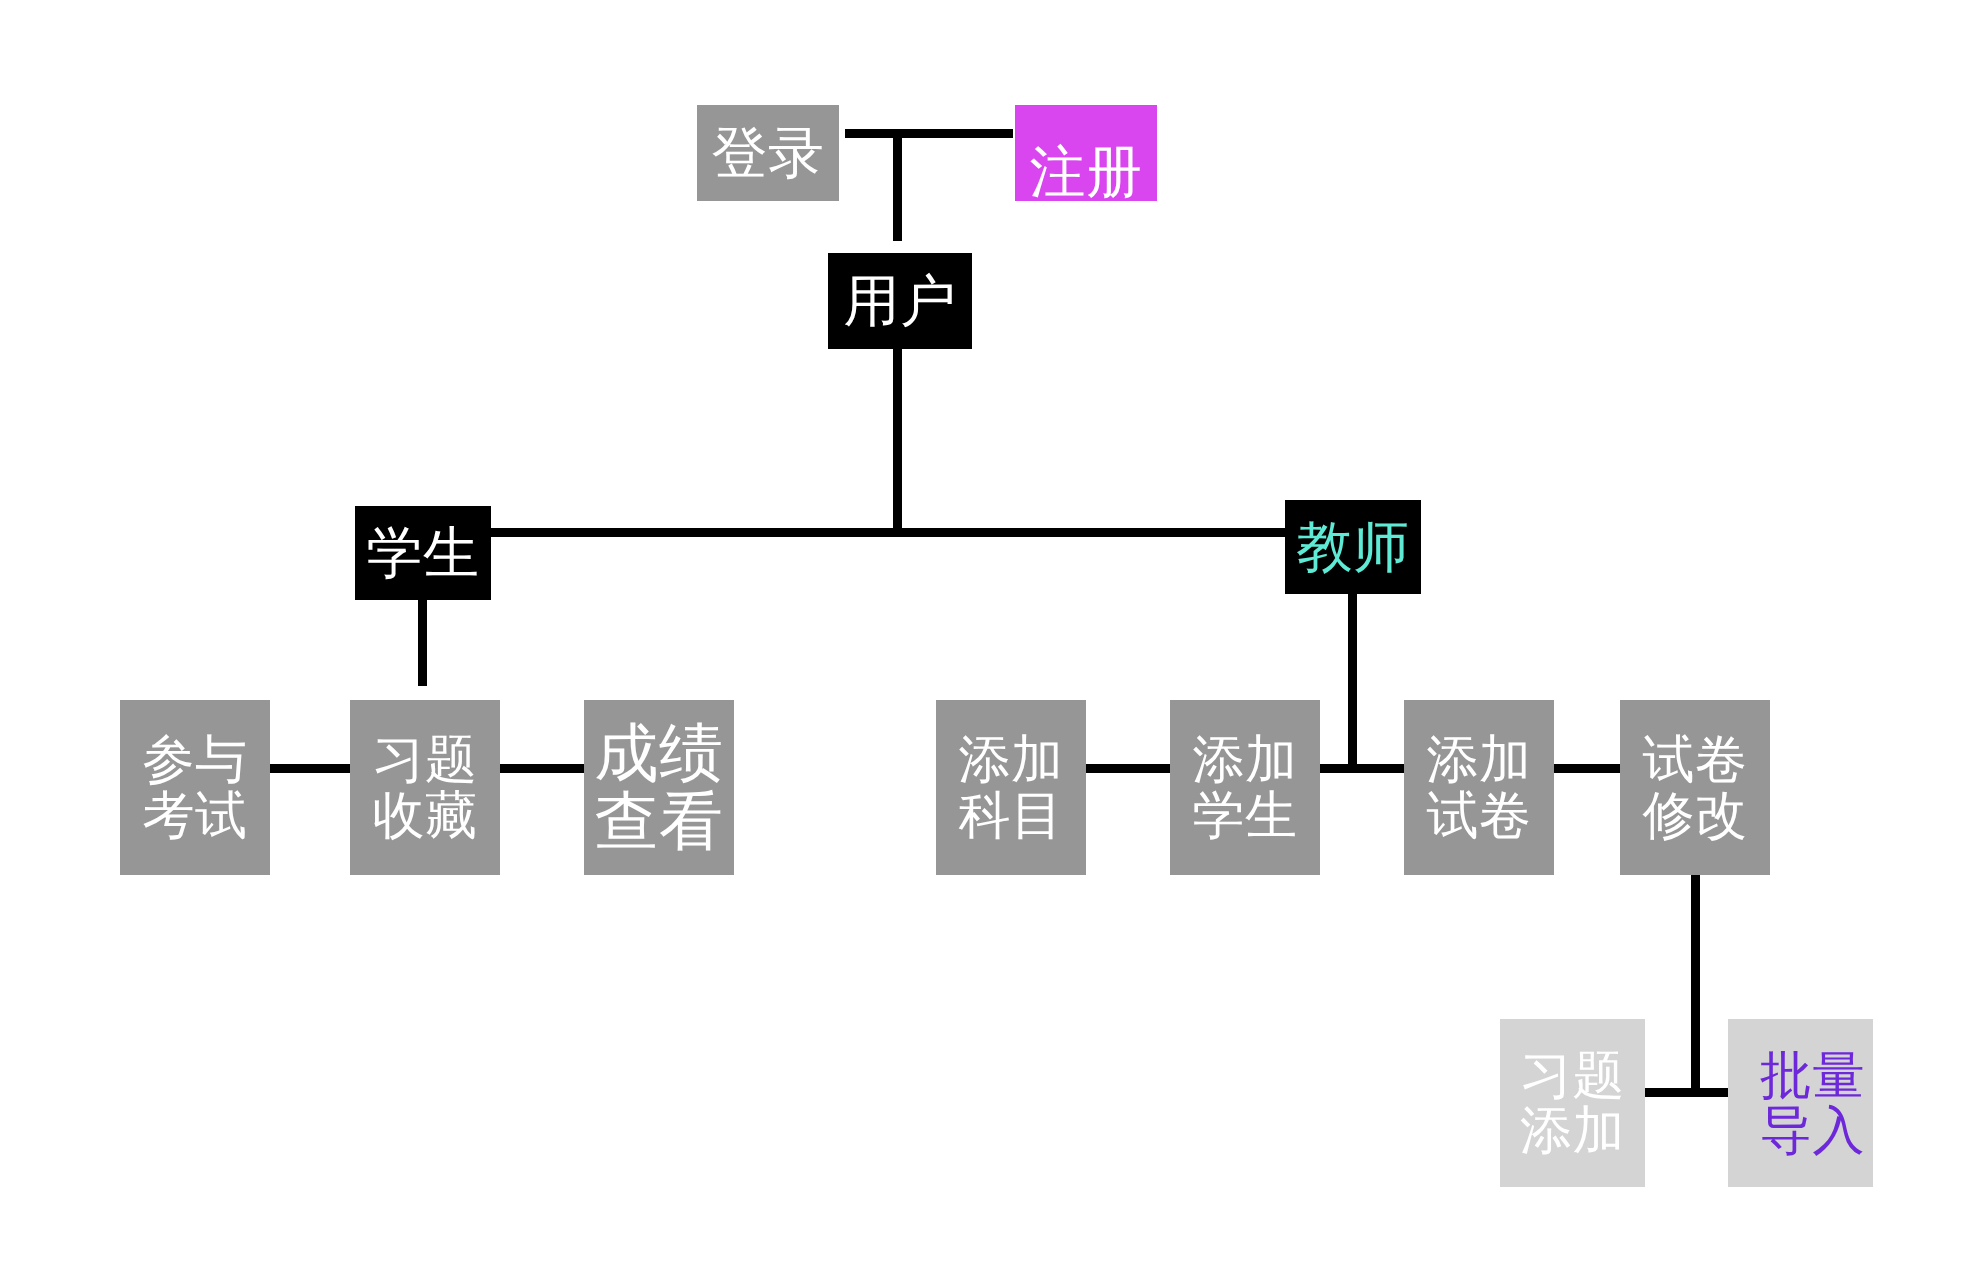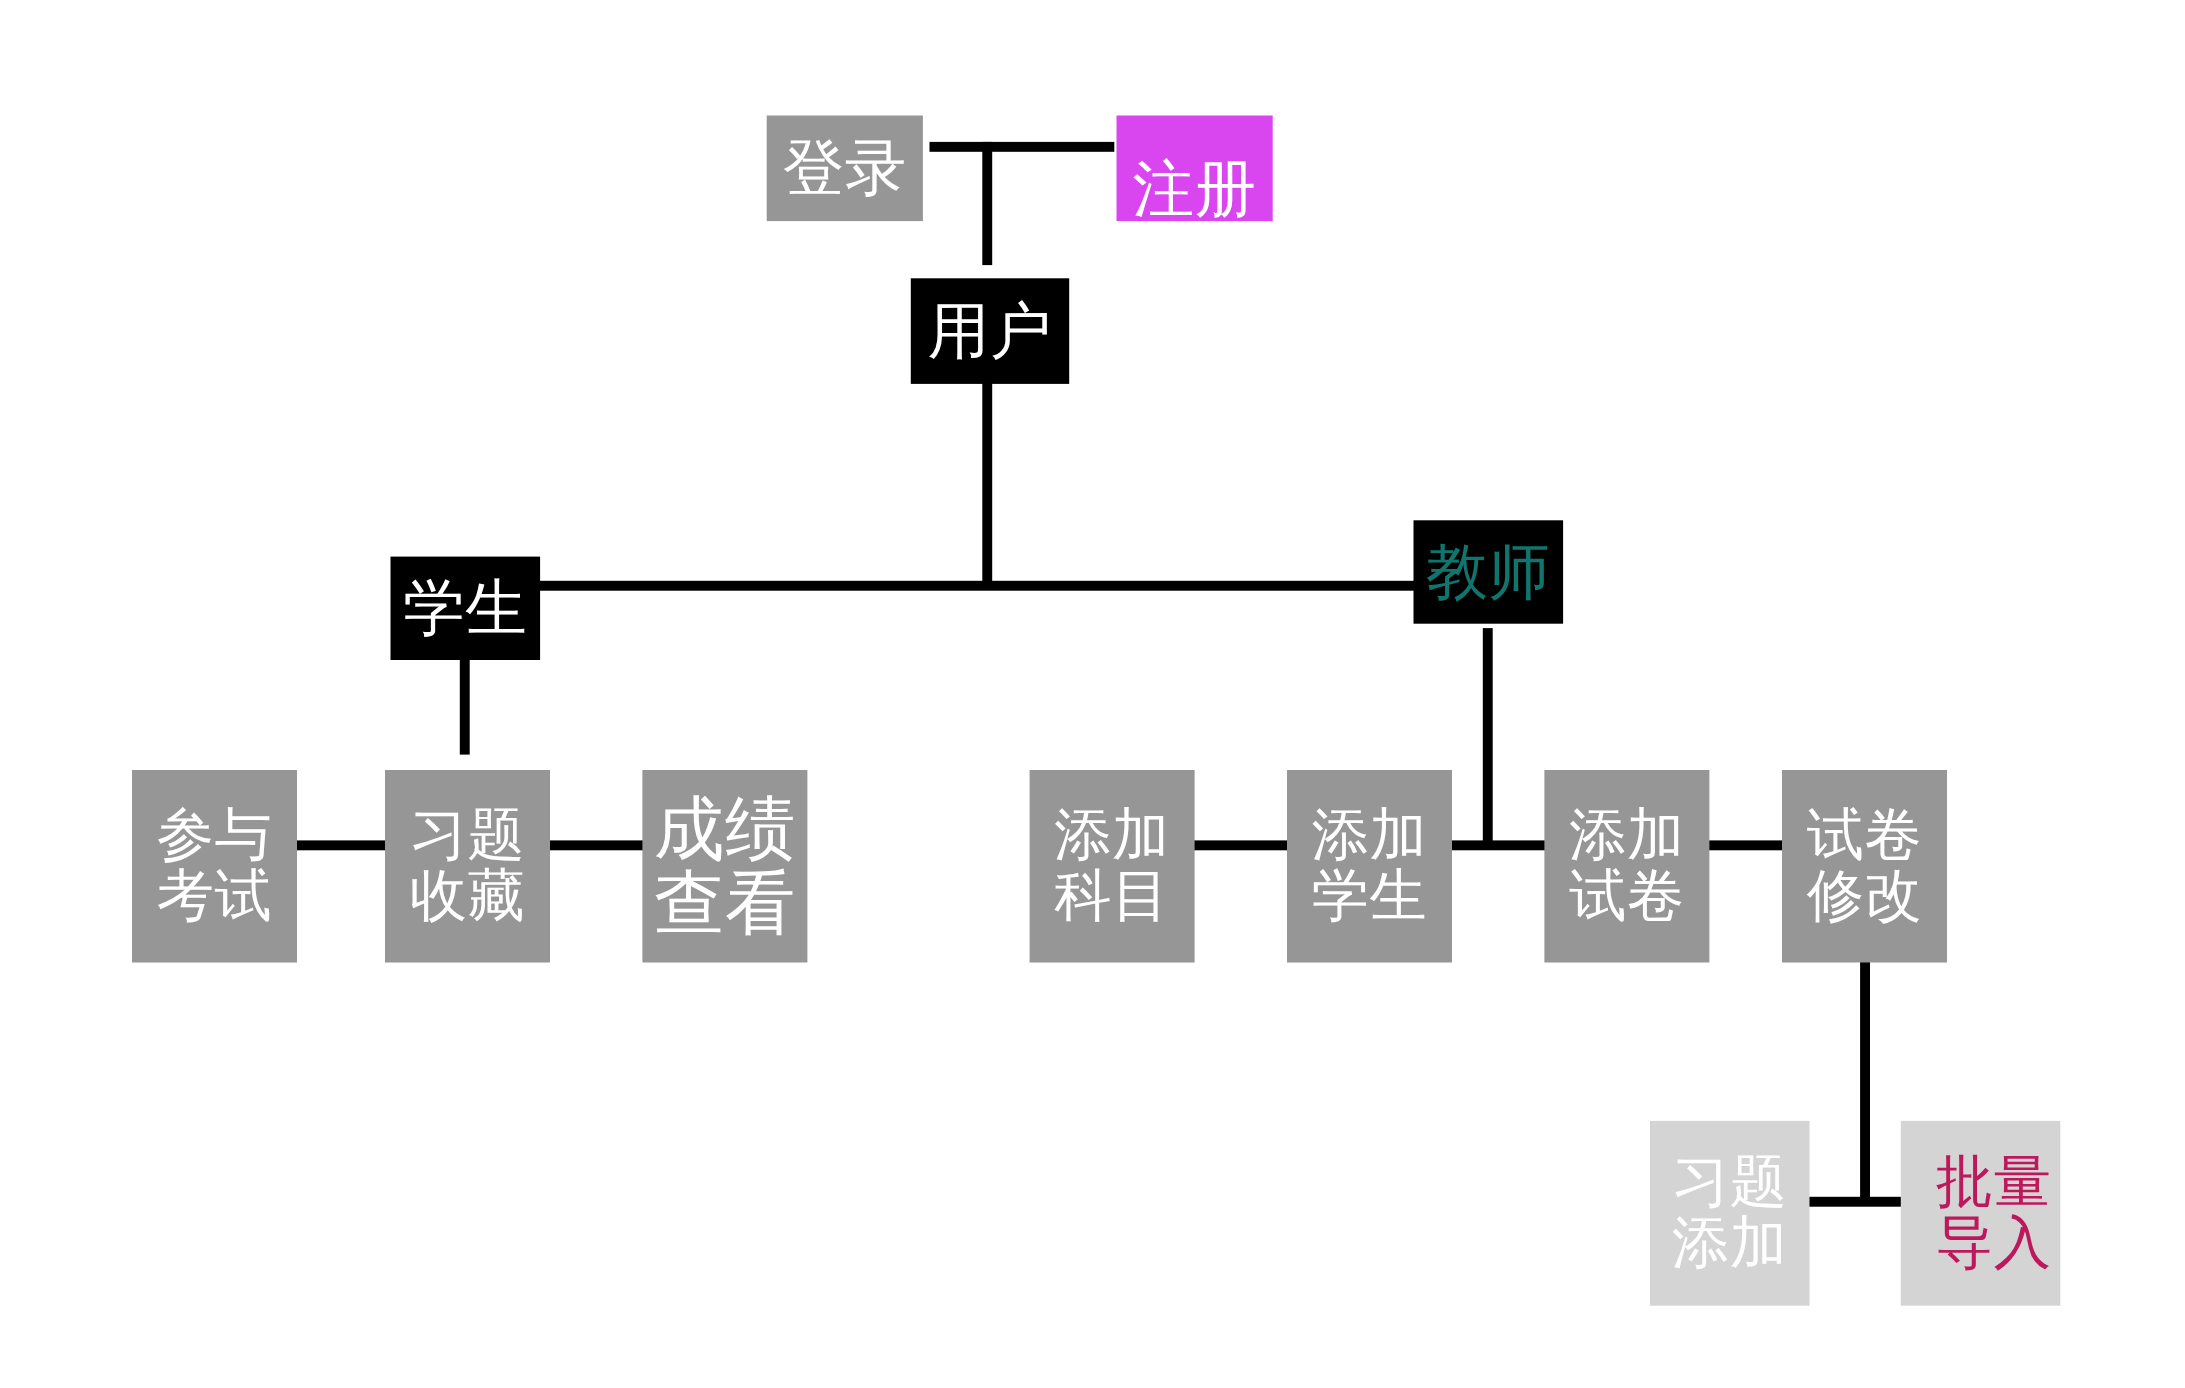--- a/index.html
+++ b/index.html
@@ -65,21 +65,21 @@
     </div>
     <div class="node lvl-leaf" style="left: 1015px; top: 86px; width: 142px; height: 96px; background: #d946ef; font-size: 56px; color: rgb(255, 255, 255); justify-content: flex-end;">
       <span class="line-text">注册</span>
     </div>
     <div class="node lvl-root" style="left: 828px; top: 234px; width: 144px; height: 96px; background: rgb(0, 0, 0); font-size: 56px; color: rgb(255, 255, 255); text-align: right;">
       <span class="line-text">用户</span>
     </div>
     <div class="node lvl-mid" style="left: 355px; top: 487px; width: 136px; height: 94px; background: rgb(0, 0, 0); font-size: 56px; color: rgb(255, 255, 255);">
       <span class="line-text">学生</span>
     </div>
-    <div class="node lvl-mid" style="left: 1285px; top: 454px; width: 136px; height: 94px; background: rgb(0, 0, 0); font-size: 56px; color: #0f766e;">
+    <div class="node lvl-mid" style="left: 1285px; top: 481px; width: 136px; height: 94px; background: rgb(0, 0, 0); font-size: 56px; color: #5eead4;">
       <span class="line-text">教师</span>
     </div>
     <div class="node lvl-leaf" style="left: 120px; top: 681px; width: 150px; height: 175px; background: rgb(150, 150, 150); font-size: 52px; color: rgb(255, 255, 255);">
       <span class="line-text">参与</span>
       <span class="line-text">考试</span>
     </div>
     <div class="node lvl-leaf" style="left: 350px; top: 681px; width: 150px; height: 175px; background: rgb(150, 150, 150); font-size: 52px; color: rgb(255, 255, 255);">
       <span class="line-text">习题</span>
       <span class="line-text">收藏</span>
     </div>
@@ -100,17 +100,17 @@
       <span class="line-text">试卷</span>
     </div>
     <div class="node lvl-leaf" style="left: 1620px; top: 681px; width: 150px; height: 175px; background: rgb(150, 150, 150); font-size: 52px; color: rgb(255, 255, 255);">
       <span class="line-text">试卷</span>
       <span class="line-text">修改</span>
     </div>
     <div class="node lvl-sub" style="left: 1500px; top: 1000px; width: 145px; height: 168px; background: rgb(212, 212, 212); font-size: 52px; color: rgb(255, 255, 255);">
       <span class="line-text">习题</span>
       <span class="line-text">添加</span>
     </div>
-    <div class="node lvl-sub" style="left: 1728px; top: 1000px; width: 145px; height: 168px; background: rgb(212, 212, 212); font-size: 52px; color: #be185d; padding-left: 24px;">
+    <div class="node lvl-sub" style="left: 1728px; top: 1000px; width: 145px; height: 168px; background: rgb(212, 212, 212); font-size: 52px; color: #6d28d9; padding-left: 24px;">
       <span class="line-text">批量</span>
       <span class="line-text">导入</span>
     </div>
   </div>
 
 </body></html>

